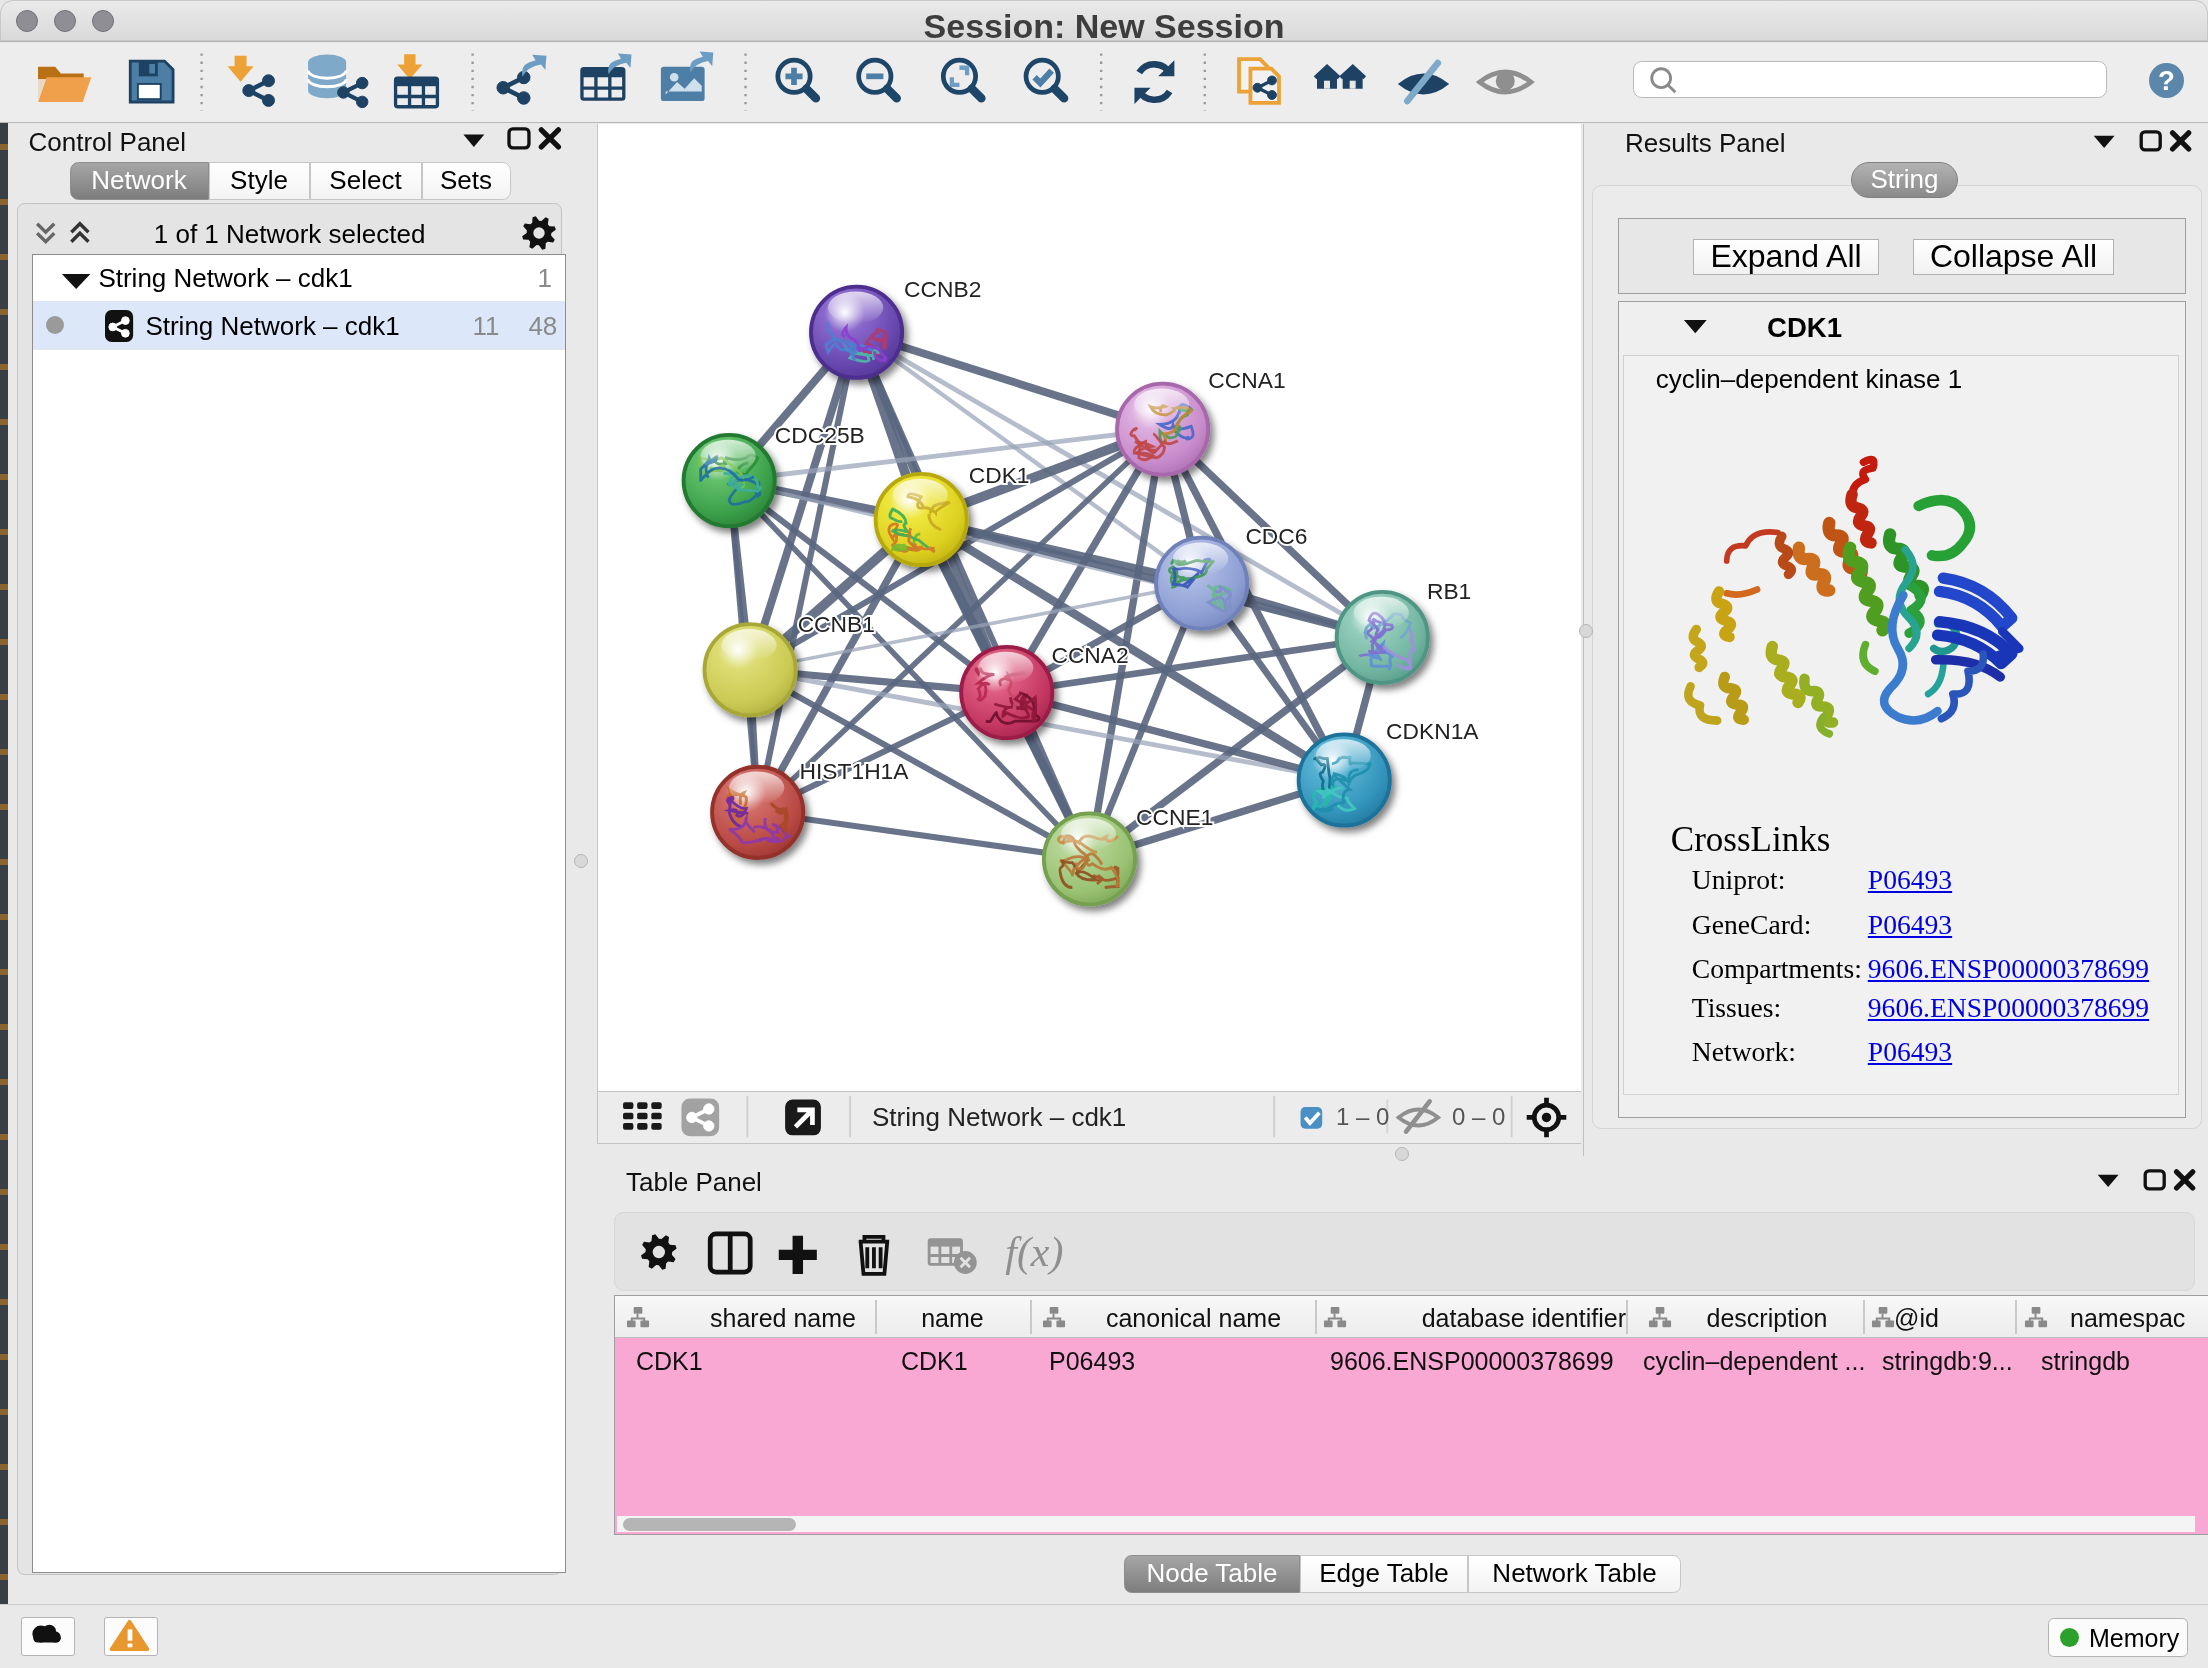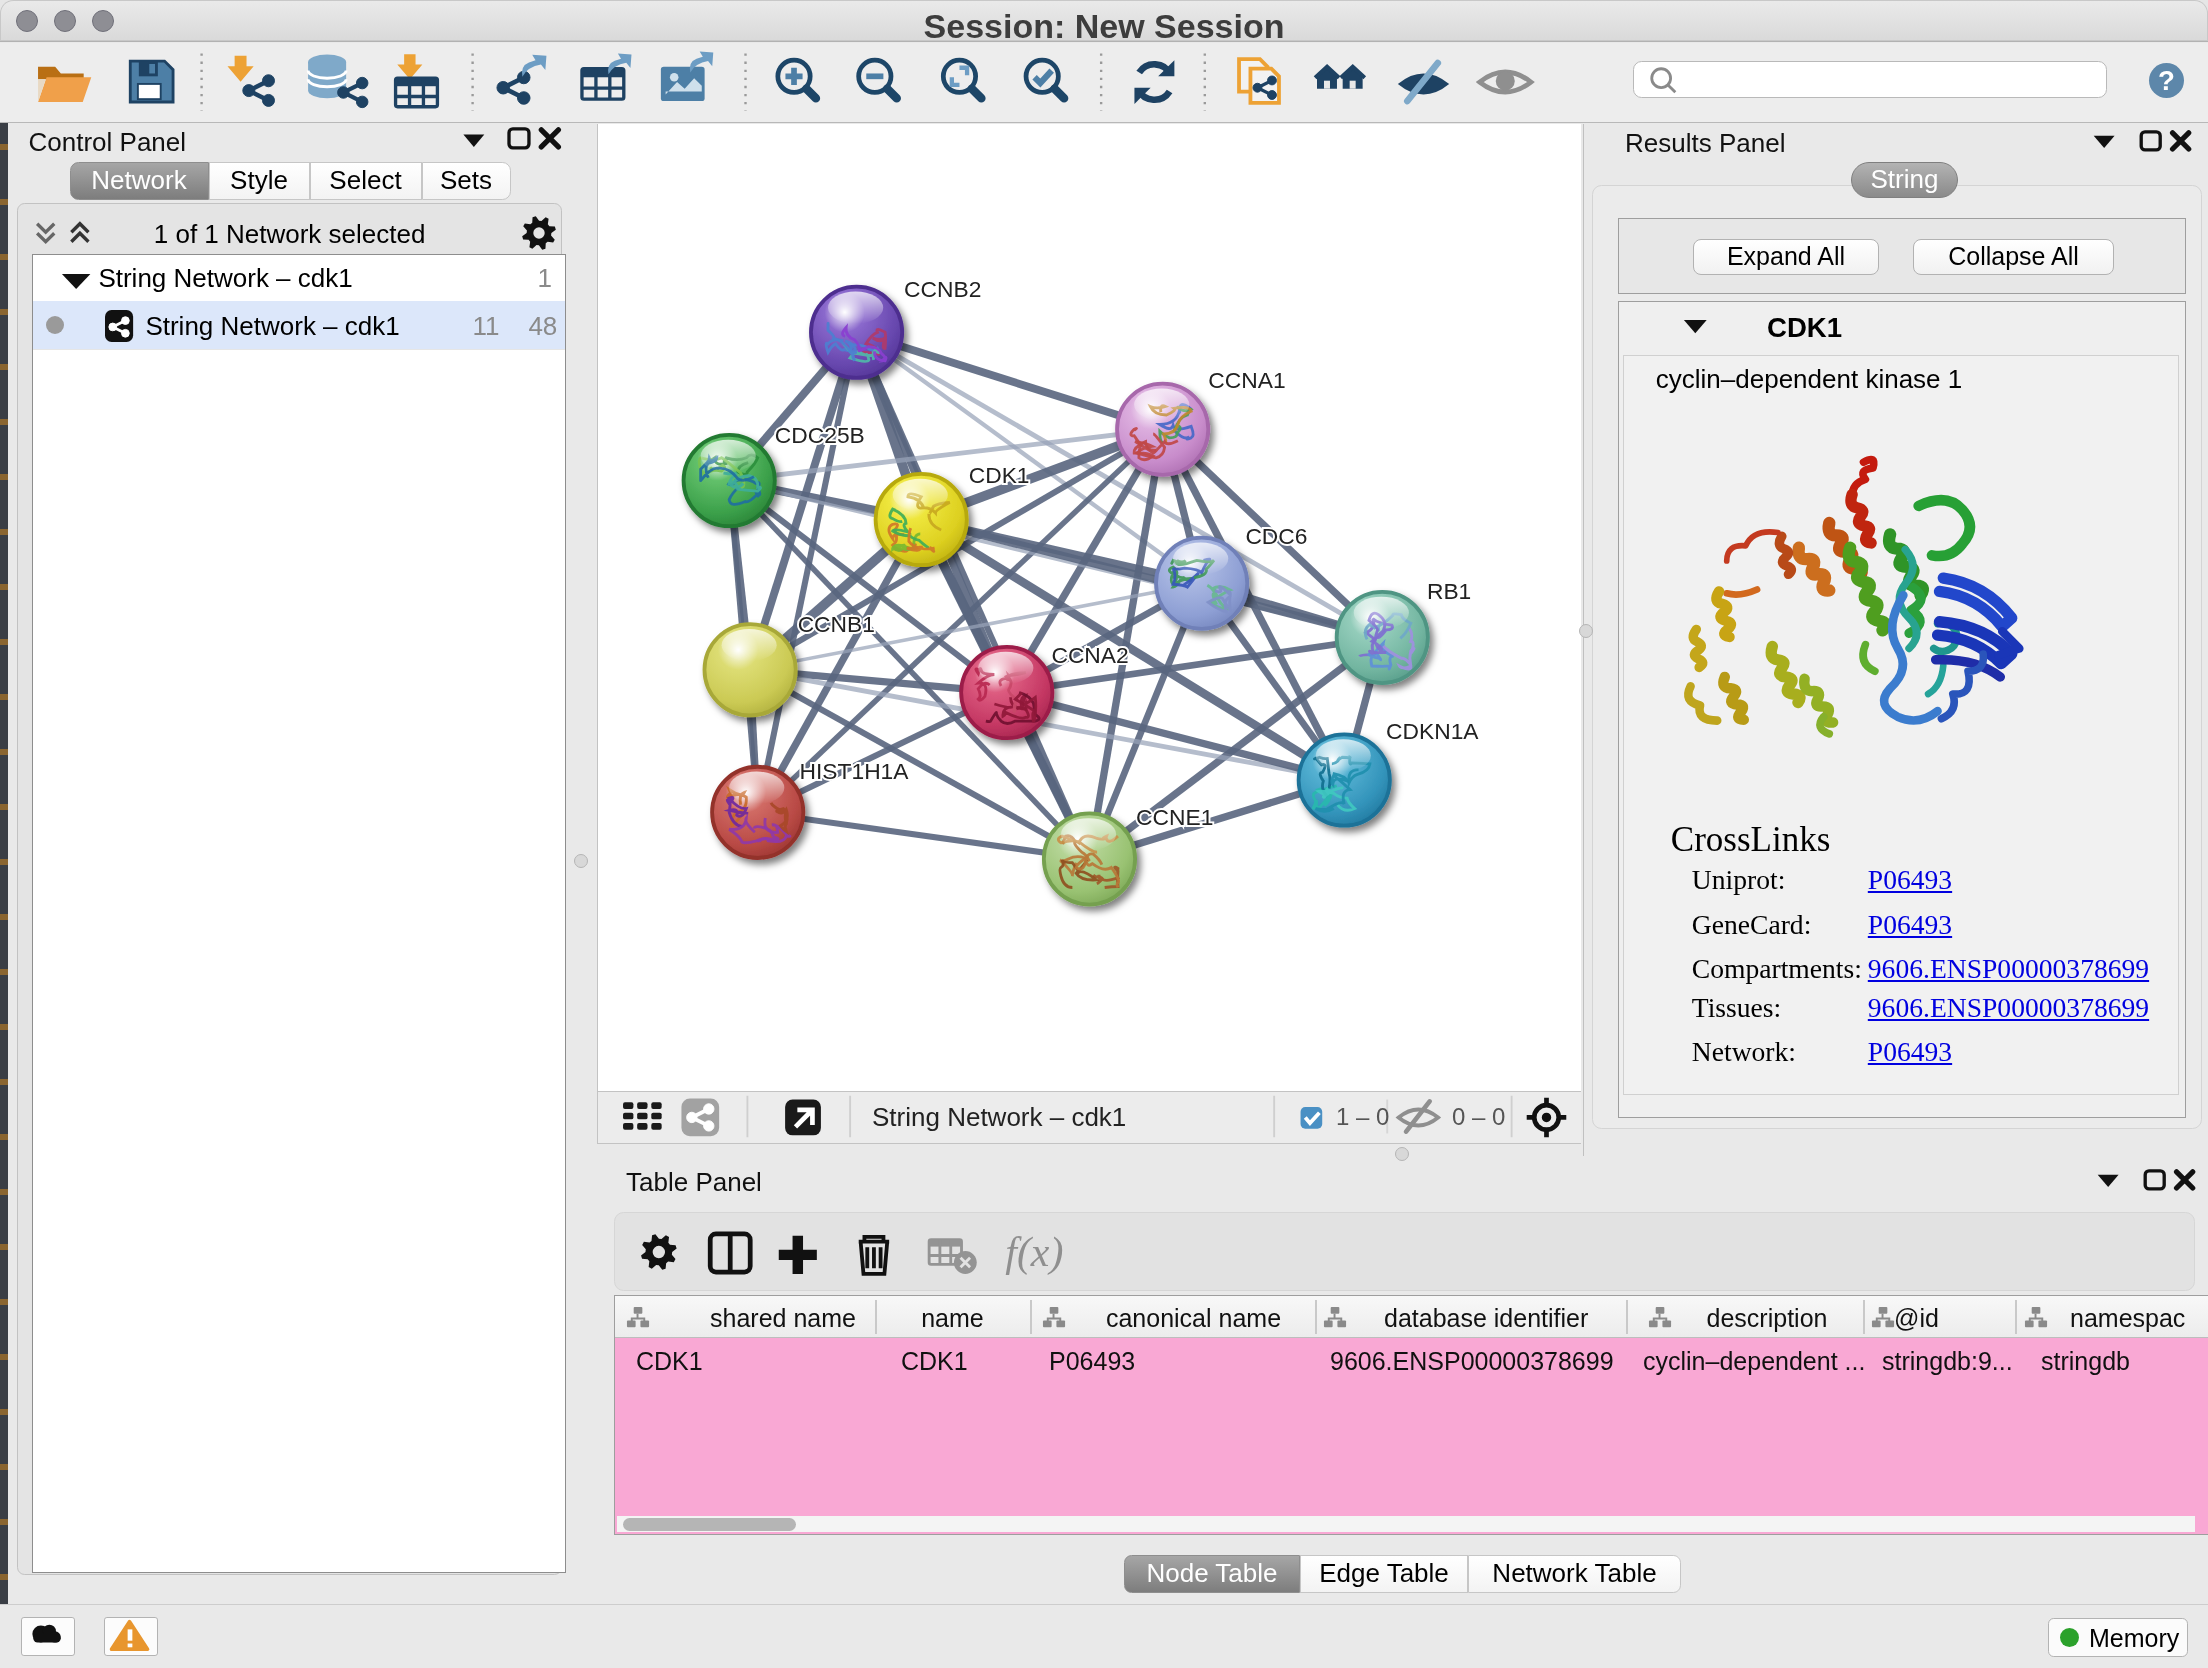--- a/index.html
+++ b/index.html
@@ -15,21 +15,21 @@
 #cbox{position:absolute;left:7.6px;top:80px;width:545px;height:1372px;background:#e4e4e4;border:1.9px solid #c2c2c2;border-radius:7.6px}
 .tab{position:absolute;height:38px;border:1.9px solid #c6c6c6;background:linear-gradient(#ffffff,#f3f3f3);font-size:26px;text-align:center;line-height:35px;color:#000}
 .tabsel{background:linear-gradient(#a6a6a6,#7d7d7d);color:#fff;border-color:#8e8e8e}
 #tree{position:absolute;left:14.3px;top:50px;width:534px;height:1319px;background:#fff;border:1.9px solid #8d8d8d}
 #netcanvas{left:597px;top:124px;width:984px;height:967px;background:#ffffff;border-left:1.9px solid #c3c3c3}
 #nettb{left:597px;top:1091px;width:984px;border-left:1.9px solid #c3c3c3;height:53px;background:#ececec;border-top:1.9px solid #c3c3c3;border-bottom:1.9px solid #c3c3c3}
 #rpanel{left:1583px;top:124px;width:626px;height:1032px;background:#e9e9e9;border-left:1.9px solid #c0c0c0}
 #rbig{position:absolute;left:7.6px;top:61px;width:610px;height:944px;background:#ebebeb;border:1.9px solid #d4d4d4;border-radius:9.5px}
 #rbox1{position:absolute;left:34px;top:94px;width:568px;height:76px;background:#e7e7e7;border:1.9px solid #9e9e9e}
 #rbox2{position:absolute;left:34px;top:177px;width:568px;height:817px;background:#efefef;border:1.9px solid #9e9e9e}
-.btn{position:absolute;background:linear-gradient(#ffffff,#f1f1f1);border:1.9px solid #b2b2b2;border-radius:8px;font-size:25px;text-align:center;color:#000}
+.btn{position:absolute;background:linear-gradient(#ffffff,#f1f1f1);border:1.9px solid #b2b2b2;border-radius:0;font-size:32px;text-align:center;color:#000}
 #tpanel{left:599px;top:1156px;width:1609px;height:448px;background:#e9e9e9}
 #ttool{position:absolute;left:15px;top:56px;width:1581px;height:79px;background:#e2e2e2;border-radius:9.5px;border:1px solid #d6d6d6}
 #ttable{position:absolute;left:15px;top:139px;width:1696px;height:240px;background:#f9a8d4;border:1.9px solid #9e9e9e}
 #thead{position:absolute;left:0;top:0;width:100%;height:42px;background:linear-gradient(#f8f8f8,#ececec);border-bottom:1.9px solid #bdbdbd}
 .hsep{position:absolute;top:3.8px;width:1.9px;height:34px;background:#c9c9c9}
 .htxt{position:absolute;top:7.6px;font-size:25px;color:#111}
 .rtxt{position:absolute;top:51px;font-size:25px;color:#111}
 #statusbar{left:0;top:1604px;width:2208px;height:65px;background:#e9e9e9;border-top:1.9px solid #cdcdcd}
 .sbtn{position:absolute;top:12.4px;width:54px;height:39px;background:#fcfcfc;border:1.9px solid #b3b3b3;border-radius:2.9px}
 #memory{position:absolute;left:2048px;top:13.3px;width:140px;height:39px;background:#fbfbfb;border:1.9px solid #b3b3b3;border-radius:5.7px;font-size:25px;color:#000}
@@ -605,21 +605,21 @@
         </svg>
         <div class="htxt" style="left:457px;width:243px;text-align:center">canonical name</div>
         <svg width="25" height="25" style="position:absolute;left:708px;top:9.5px" viewBox="0 0 26 26">
           <g fill="#8a8a8a">
             <rect x="8" y="1" width="9" height="7" rx="1"></rect>
             <rect x="1" y="15" width="9" height="7" rx="1"></rect>
             <rect x="15" y="15" width="9" height="7" rx="1"></rect>
             <path d="M12,8 v4 M6,18 v-5 h13 v5" stroke="#8a8a8a" stroke-width="2" fill="none"></path>
           </g>
         </svg>
-        <div class="htxt" style="left:769px;width:274px;text-align:left">database identifier</div>
+        <div class="htxt" style="left:737px;width:274px;text-align:right">database identifier</div>
         <svg width="25" height="25" style="position:absolute;left:1033px;top:9.5px" viewBox="0 0 26 26">
           <g fill="#8a8a8a">
             <rect x="8" y="1" width="9" height="7" rx="1"></rect>
             <rect x="1" y="15" width="9" height="7" rx="1"></rect>
             <rect x="15" y="15" width="9" height="7" rx="1"></rect>
             <path d="M12,8 v4 M6,18 v-5 h13 v5" stroke="#8a8a8a" stroke-width="2" fill="none"></path>
           </g>
         </svg>
         <div class="htxt" style="left:1056px;width:192px;text-align:center">description</div>
         <svg width="25" height="25" style="position:absolute;left:1256px;top:9.5px" viewBox="0 0 26 26">

